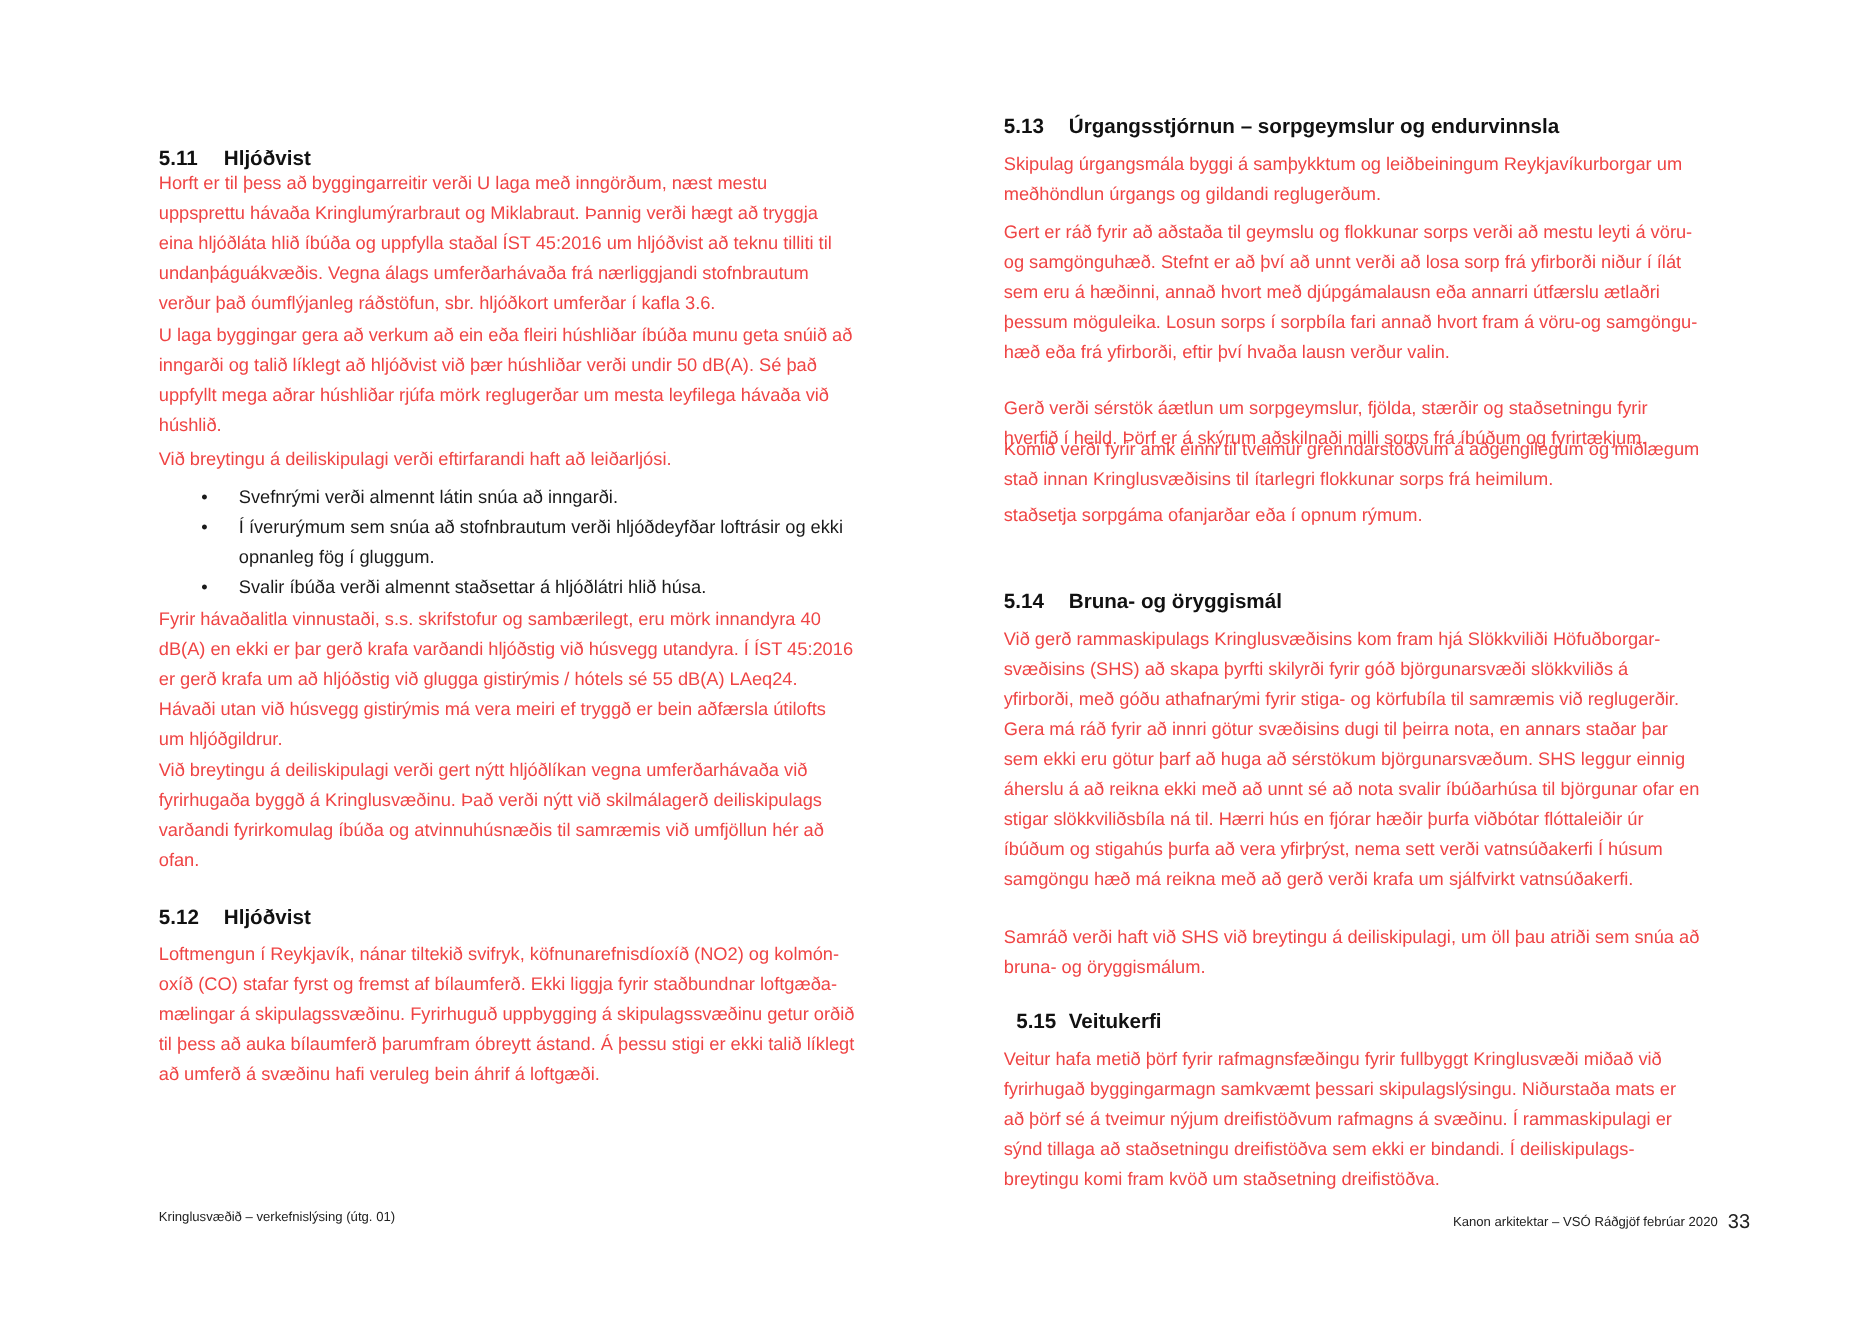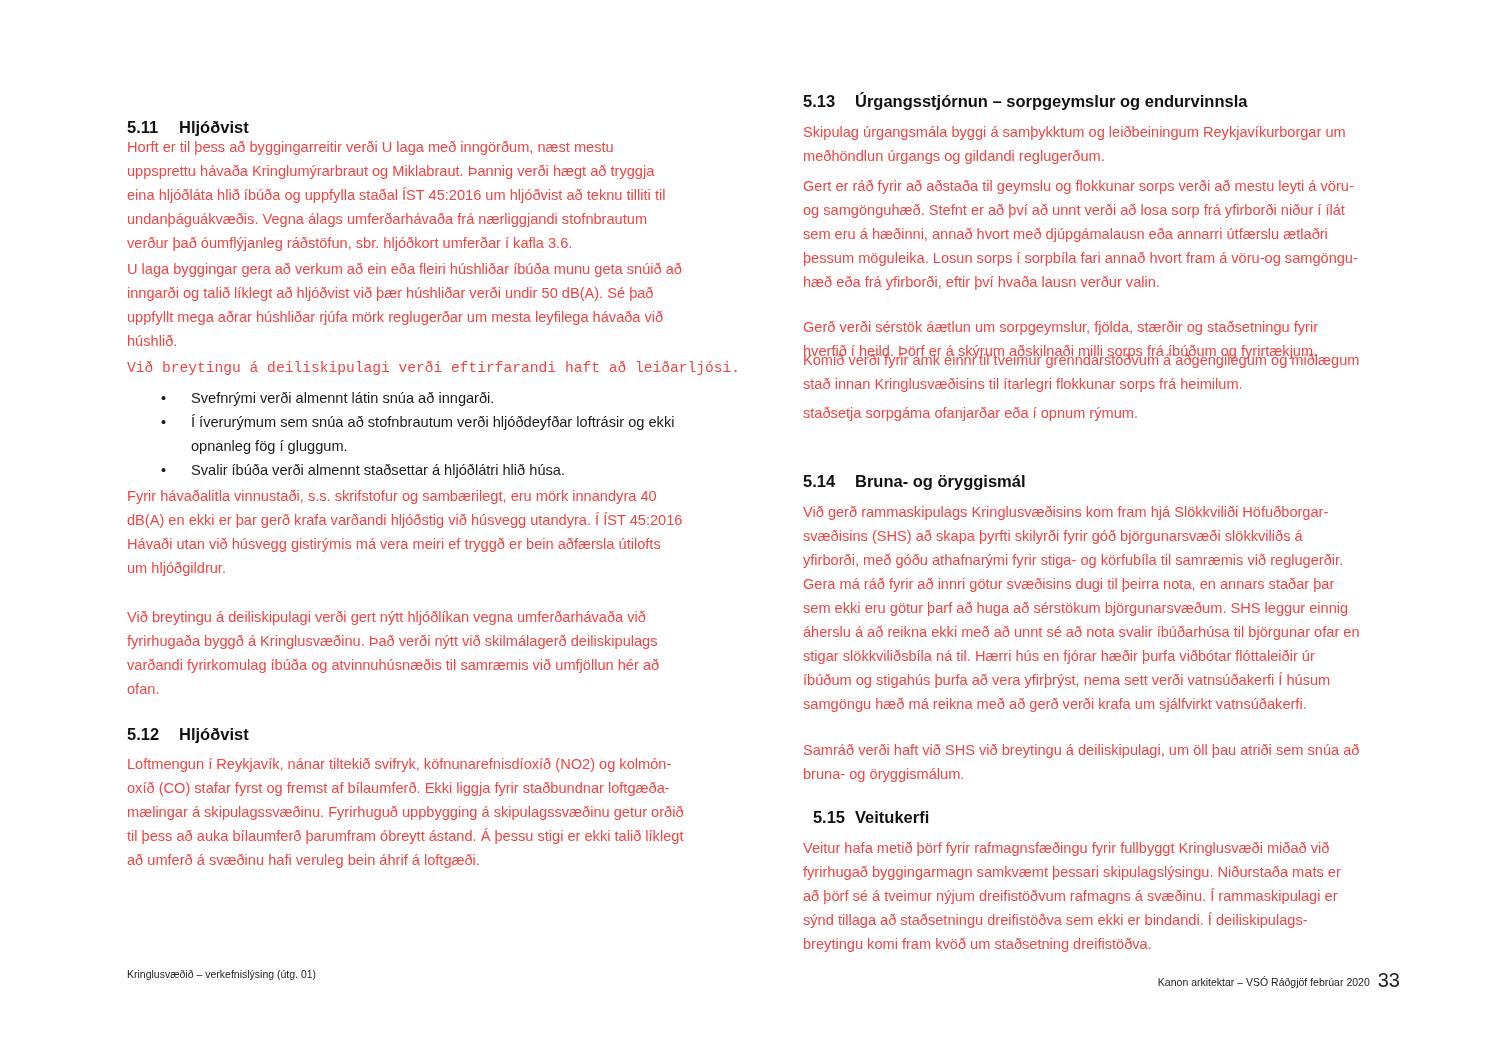--- a/index.html
+++ b/index.html
@@ -11,21 +11,21 @@
   h2.sec { position:absolute; margin:0; font-size:16.5px; font-weight:bold; color:#111; white-space:nowrap; }
   h2.sec .num { display:inline-block; width:52px; }
   p.txt { position:absolute; margin:0; font-size:14.6px; line-height:24px; color:#ef4444; width:615px; }
   .line { display:block; white-space:nowrap; }
   ul.bullets { position:absolute; margin:0; padding:0; list-style:none; width:615px; font-size:14.6px; line-height:24px; }
   ul.bullets li { position:relative; padding-left:64px; }
   ul.bullets li .dot { position:absolute; left:34px; top:0; }
   .footer { position:absolute; top:968px; font-size:10.5px; color:#222; white-space:nowrap; }
   .footer-left { left:127px; }
   .footer-right { right:100px; }
-  .pagenum { font-size:20px; margin-left:8px; position:relative; top:1px; }
+  .pagenum { font-size:16px; margin-left:8px; position:relative; top:1px; }
 </style>
 </head>
 <body>
 
 <div class="col col-left">
 
   <h2 class="sec" style="top:118px;">
     <span class="num">5.11</span><span>Hljóðvist</span>
   </h2>
 
@@ -37,21 +37,21 @@
     <span class="line">verður það óumflýjanleg ráðstöfun, sbr. hljóðkort umferðar í kafla 3.6.</span>
   </p>
 
   <p class="txt" style="top:257px;">
     <span class="line">U laga byggingar gera að verkum að ein eða fleiri húshliðar íbúða munu geta snúið að</span>
     <span class="line">inngarði og talið líklegt að hljóðvist við þær húshliðar verði undir 50 dB(A). Sé það</span>
     <span class="line">uppfyllt mega aðrar húshliðar rjúfa mörk reglugerðar um mesta leyfilega hávaða við</span>
     <span class="line">húshlið.</span>
   </p>
 
-  <p class="txt" style="top:356px;font-family:Liberation Mono, monospace;">
+  <p class="txt" style="top:356px;">
     <span class="line">Við breytingu á deiliskipulagi verði eftirfarandi haft að leiðarljósi.</span>
   </p>
 
   <ul class="bullets" style="top:386px;">
     <li>
       <span class="dot">•</span>
       <span class="line">Svefnrými verði almennt látin snúa að inngarði.</span>
     </li>
     <li>
       <span class="dot">•</span>
@@ -60,20 +60,21 @@
     </li>
     <li>
       <span class="dot">•</span>
       <span class="line">Svalir íbúða verði almennt staðsettar á hljóðlátri hlið húsa.</span>
     </li>
   </ul>
 
   <p class="txt" style="top:484px;">
     <span class="line">Fyrir hávaðalitla vinnustaði, s.s. skrifstofur og sambærilegt, eru mörk innandyra 40</span>
     <span class="line">dB(A) en ekki er þar gerð krafa varðandi hljóðstig við húsvegg utandyra. Í ÍST 45:2016</span>
+    <span class="line">er gerð krafa um að hljóðstig við glugga gistirýmis / hótels sé 55 dB(A) LAeq24.</span>
     <span class="line">Hávaði utan við húsvegg gistirýmis má vera meiri ef tryggð er bein aðfærsla útilofts</span>
     <span class="line">um hljóðgildrur.</span>
   </p>
 
   <p class="txt" style="top:605px;">
     <span class="line">Við breytingu á deiliskipulagi verði gert nýtt hljóðlíkan vegna umferðarhávaða við</span>
     <span class="line">fyrirhugaða byggð á Kringlusvæðinu. Það verði nýtt við skilmálagerð deiliskipulags</span>
     <span class="line">varðandi fyrirkomulag íbúða og atvinnuhúsnæðis til samræmis við umfjöllun hér að</span>
     <span class="line">ofan.</span>
   </p>

